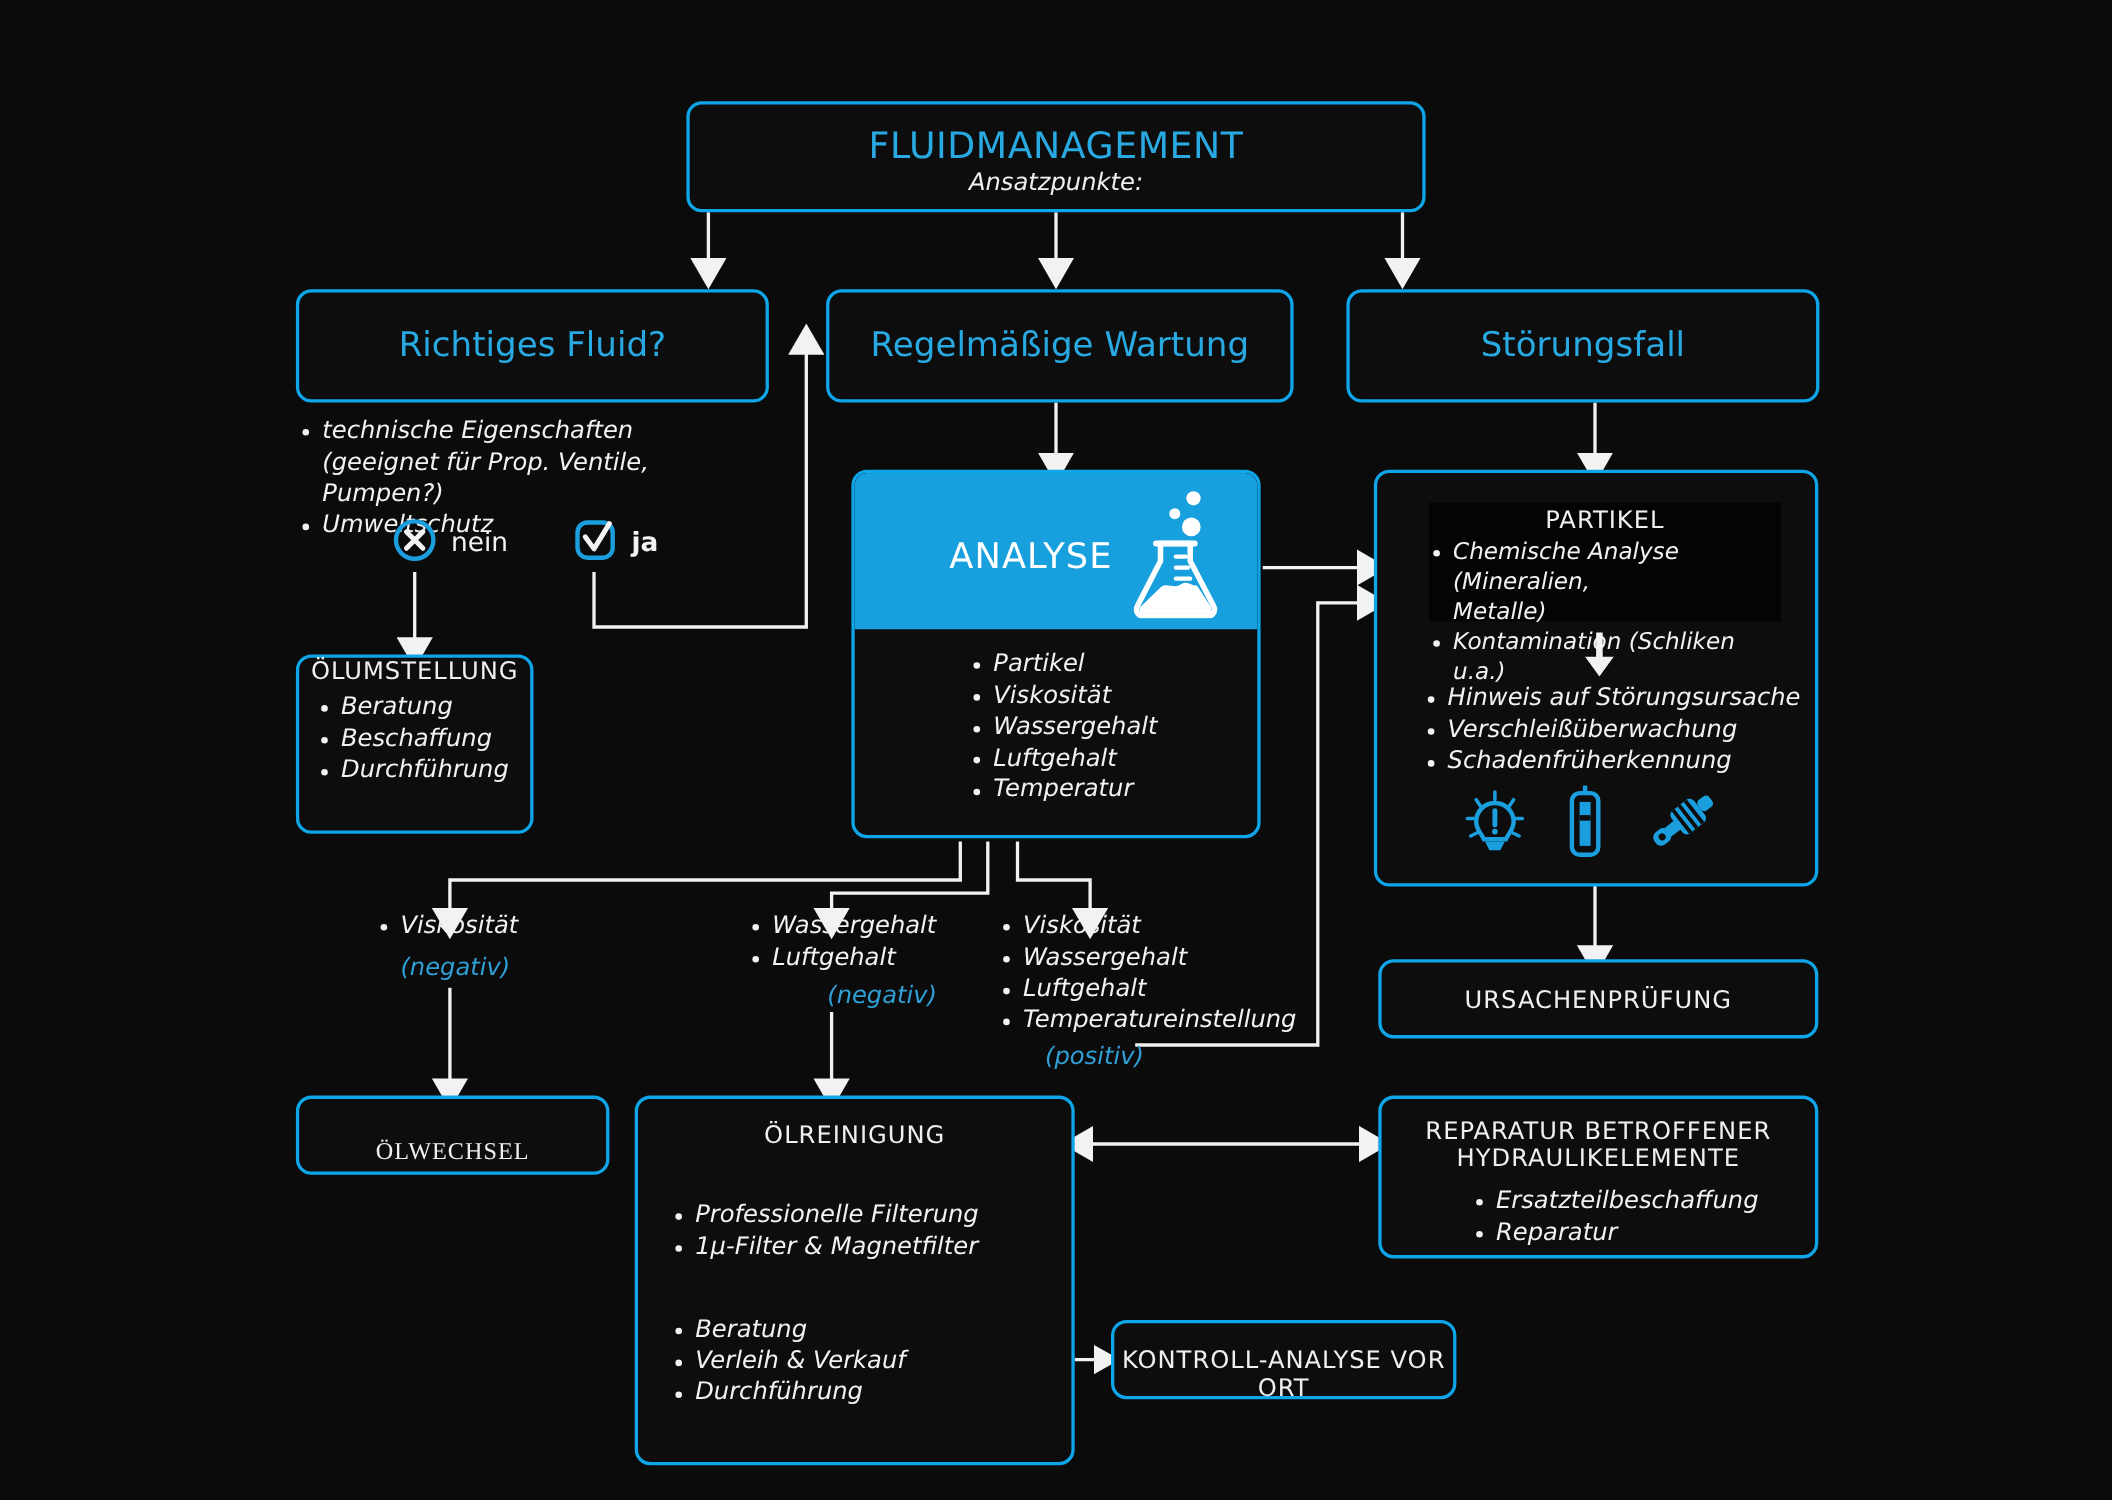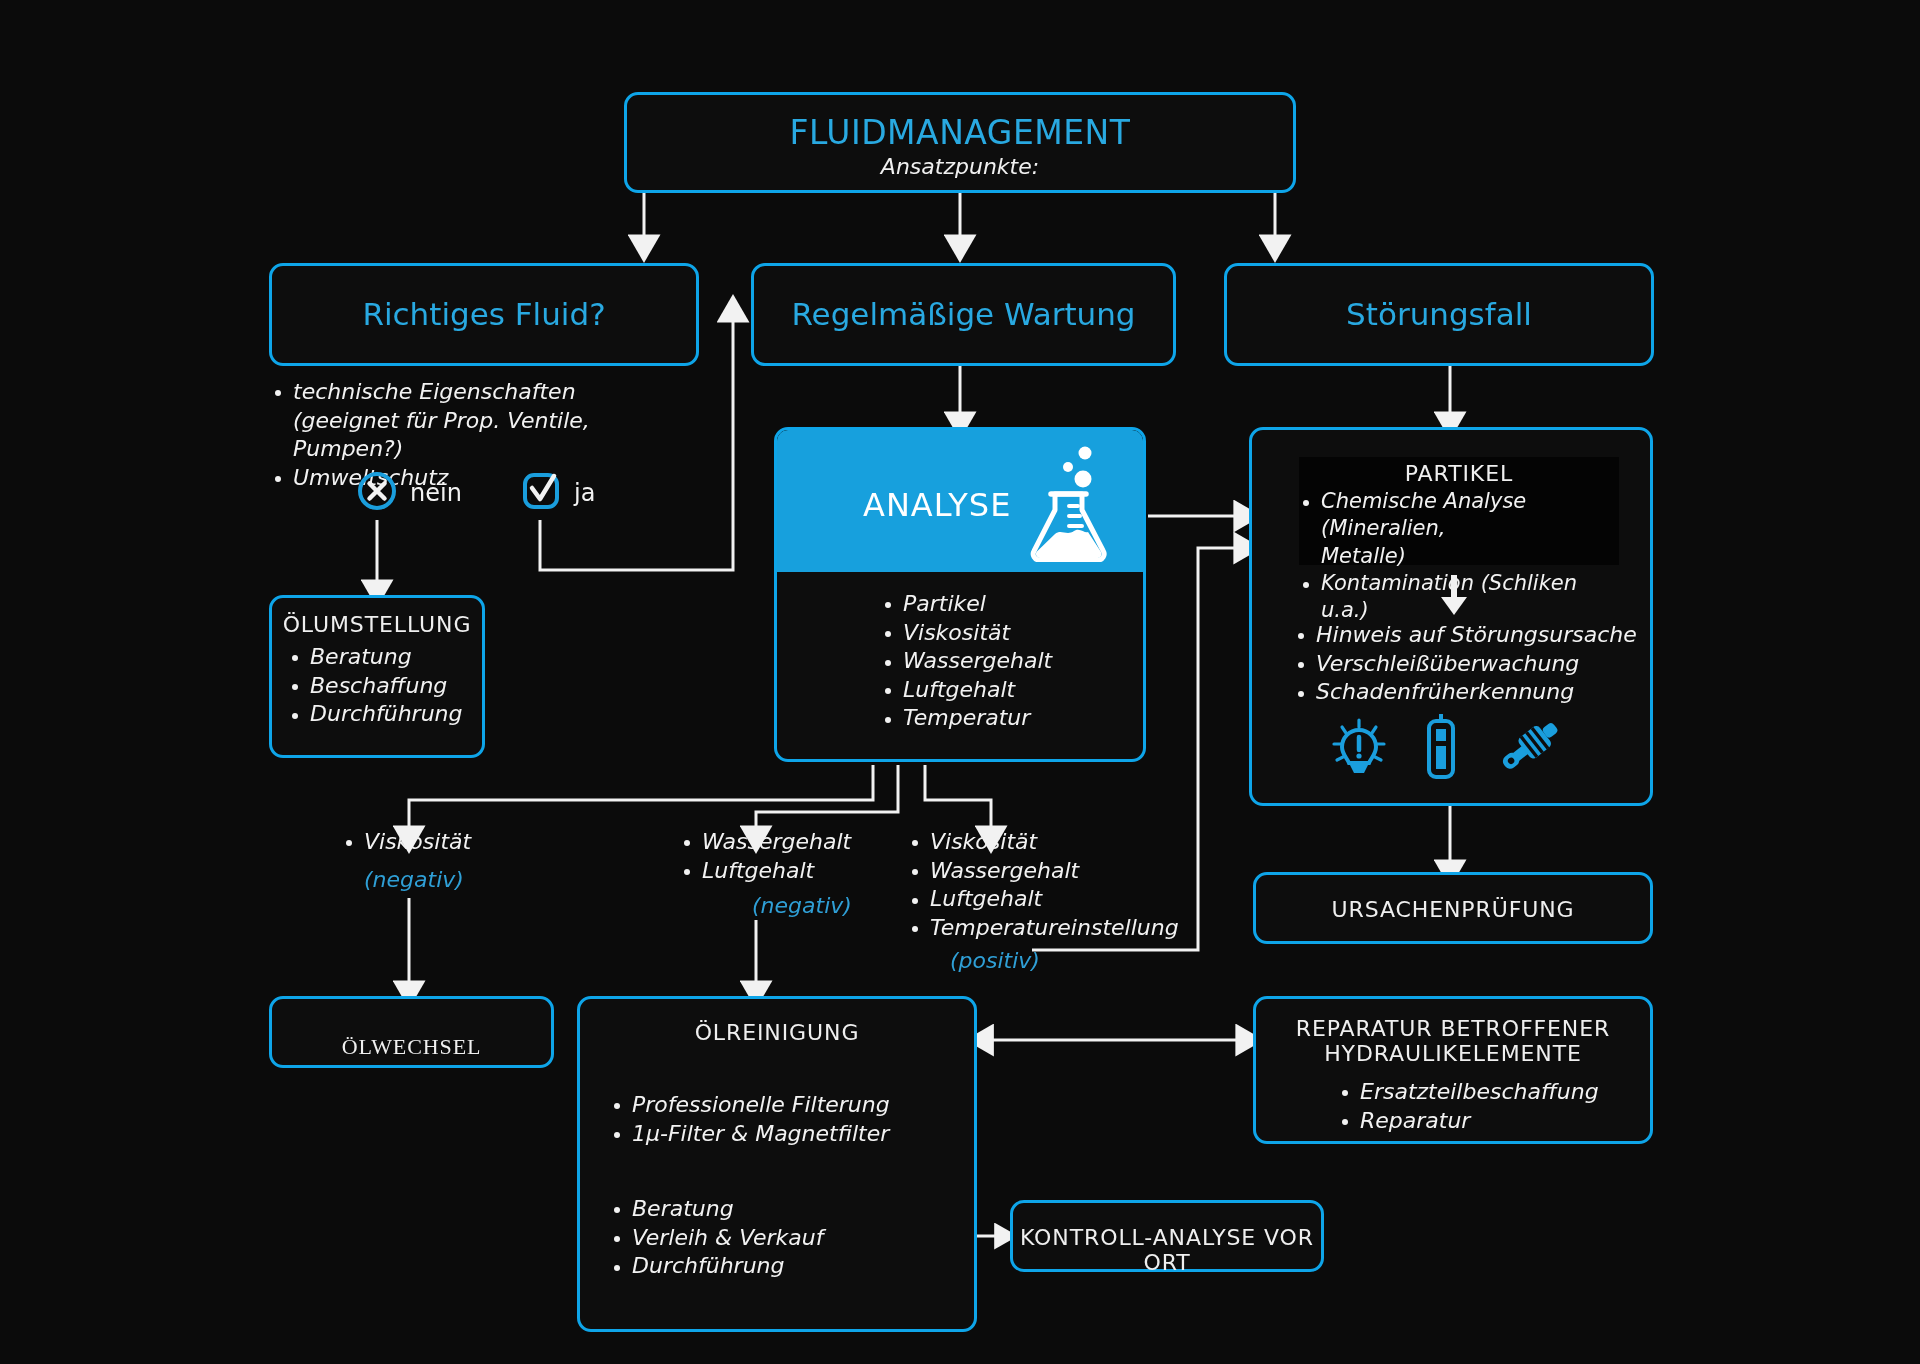--- a/index.html
+++ b/index.html
@@ -170,24 +170,24 @@
     <span style="color:#f2f2f2;font-size:24px;">nein</span>
   </div>
 
   <div style="position:absolute;left:520px;top:470px;display:flex;align-items:center;gap:12px;">
     <span style="display:block;">
       <svg width="42" height="42" viewBox="0 0 42 42">
         <rect x="5" y="5" width="32" height="32" rx="9" ry="9" fill="none" stroke="#1a9edd" stroke-width="4"></rect>
         <path d="M12,18 L20,29 L34,6" fill="none" stroke="#f2f2f2" stroke-width="4.5" stroke-linecap="round" stroke-linejoin="round"></path>
       </svg>
     </span>
-    <span style="color:#f2f2f2;font-size:24px;">ja</span>
-  </div>
-
-  <div class="box" style="left:269px;top:595px;width:216px;height:163px;padding:14px 10px 0 10px;">
+    <span style="color:#f2f2f2;font-size:24px;font-weight:bold;">ja</span>
+  </div>
+
+  <div class="box" style="left:269px;top:595px;width:216px;height:163px;padding:0 10px 0 10px;">
     <div class="caps">ÖLUMSTELLUNG</div>
     <ul class="bl" style="margin-top:6px;padding-left:6px;">
       <li>Beratung</li>
       <li>Beschaffung</li>
       <li>Durchführung</li>
     </ul>
   </div>
 
   <div class="box" style="left:774px;top:427px;width:372px;height:335px;overflow:hidden;">
     <div class="analyse-head"></div>

